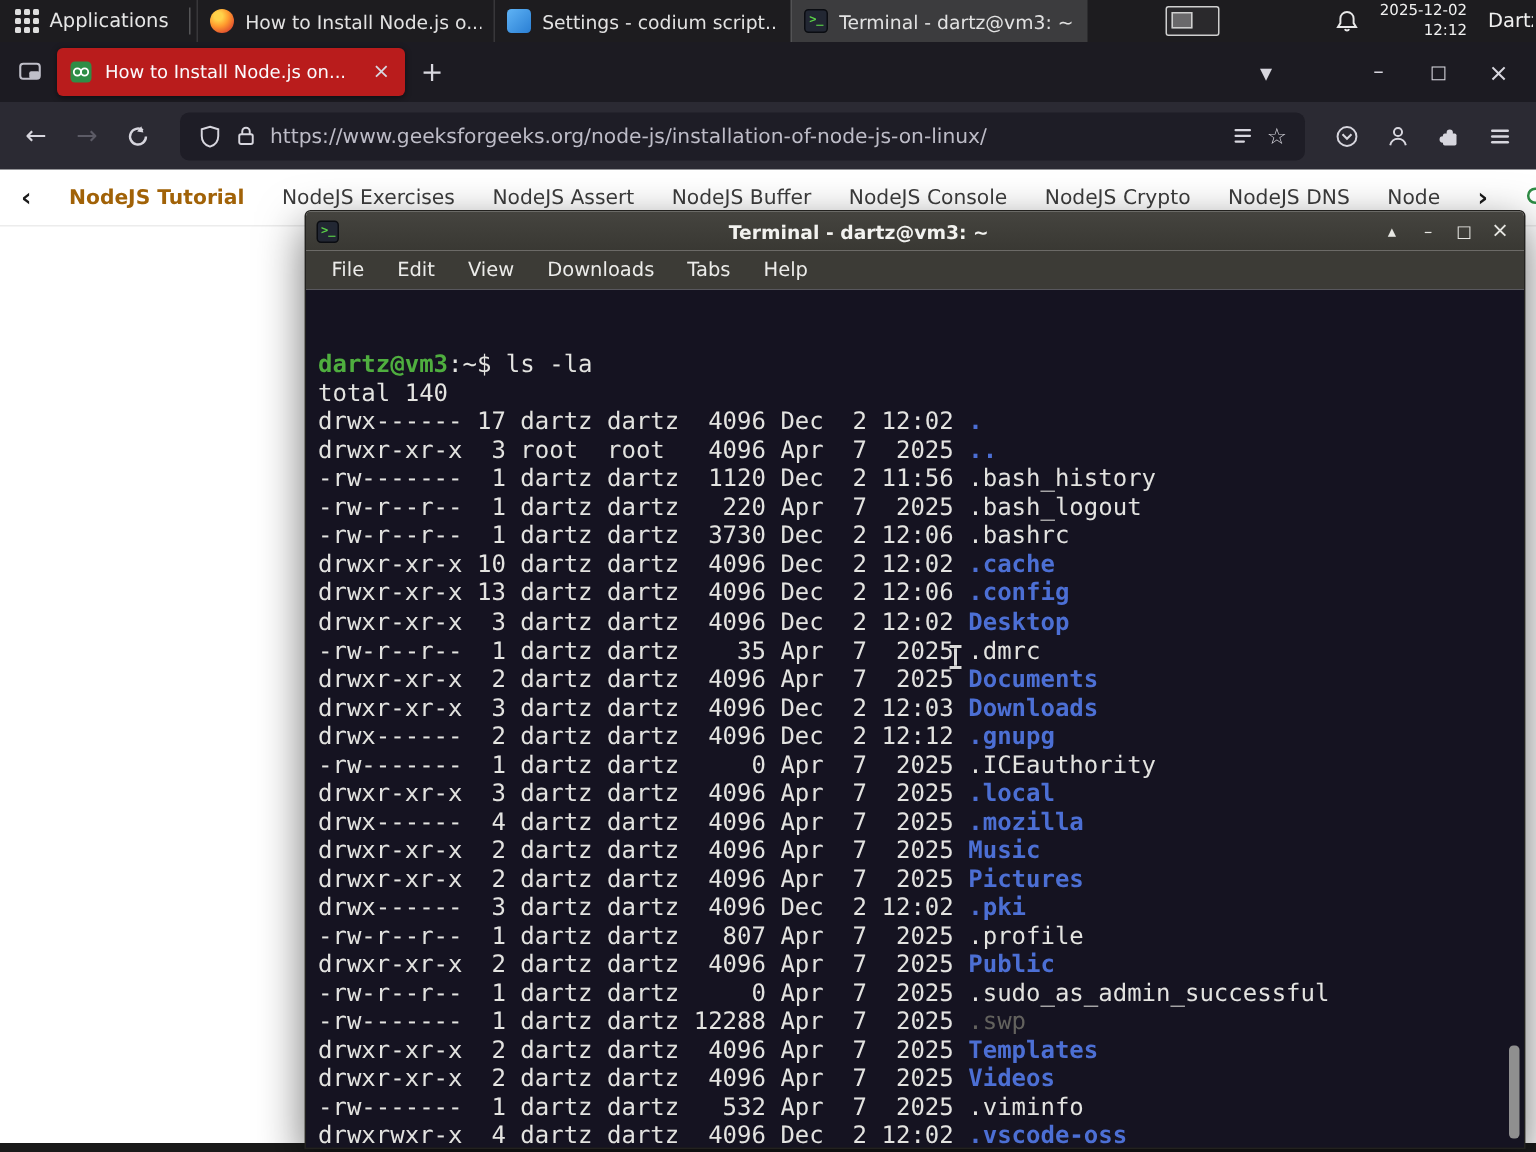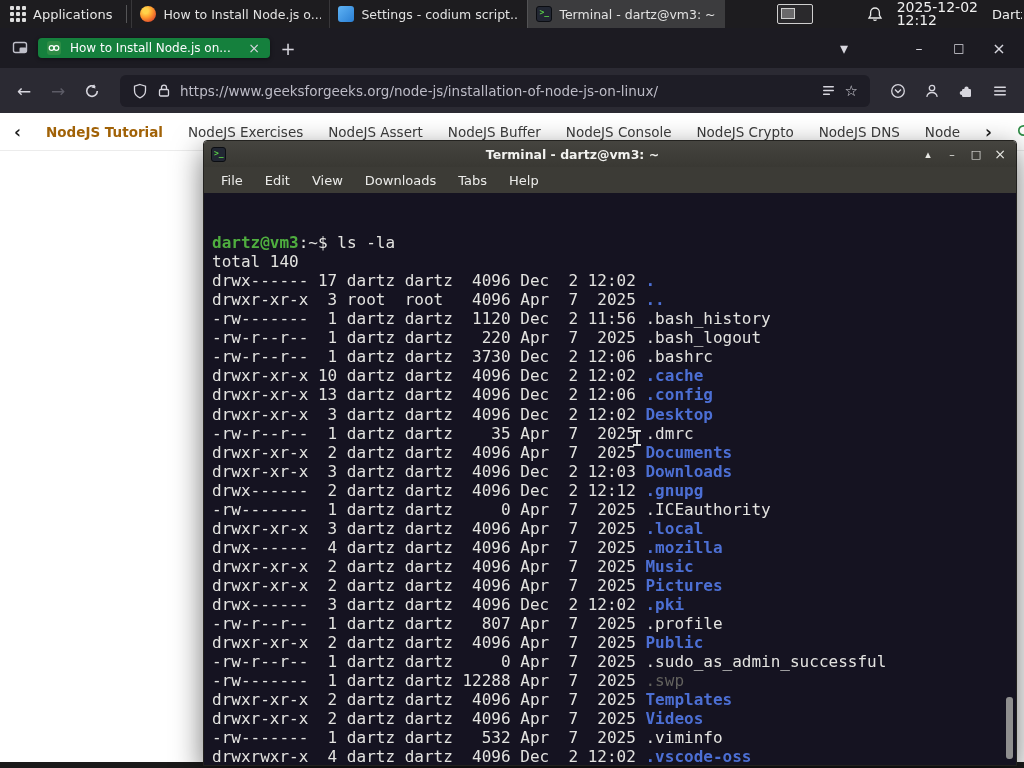--- a/index.html
+++ b/index.html
@@ -25,29 +25,29 @@
   .tb-icon.codium { background:linear-gradient(135deg,#5fb3f5,#2a7fd4); border-radius:3px; }
   .tb-icon.terminal, .term-app-icon { background:#222733; border:1px solid #0b0d12; border-radius:3px; }
   .tb-icon.terminal::after, .term-app-icon::after {
       content:">_"; position:absolute; left:2px; top:1px; color:#5ad048;
       font:bold 8px "DejaVu Sans Mono",monospace; }
   .pager { width:36px; height:20px; border:1px solid #cfcfcf; border-radius:2px;
            margin-left:52px; position:relative; background:rgba(255,255,255,.06); }
   .pager-win { position:absolute; left:3px; top:3px; width:14px; height:11px;
                border:1px solid #cfcfcf; background:rgba(255,255,255,.3); }
   .panel-right { margin-left:auto; display:flex; align-items:center; gap:14px; padding-right:2px; }
-  .clock { text-align:left; font-size:14px; line-height:13px; color:#f0f0f0; }
+  .clock { text-align:right; font-size:10px; line-height:13px; color:#f0f0f0; }
   .panel-user { font-size:13px; color:#f0f0f0; width:30px; overflow:hidden; white-space:nowrap; }
 
   
   #tabbar { position:absolute; top:28px; left:0; width:1024px; height:40px;
             background:#1c1b22; display:flex; align-items:center; padding:0 6px; z-index:40; }
   .icon-btn { width:28px; height:28px; display:flex; align-items:center; justify-content:center;
               border-radius:4px; color:#d7d6de; flex:0 0 auto; }
-  .tab { width:232px; height:20px; background:#15803d; border-radius:4px;
+  .tab { width:232px; height:32px; background:#b91c1c; border-radius:4px;
          display:flex; align-items:center; gap:8px; padding:0 8px; margin:0 4px;
          box-shadow:0 1px 4px rgba(0,0,0,.45); color:#fbfbfe; font-size:12px; }
   .tab-title { flex:1; white-space:nowrap; overflow:hidden; }
   .tab-close { font-size:14px; color:#d7d6de; padding:0 2px; }
   .glyph { font-family:"DejaVu Sans",sans-serif; }
   .win-controls { display:flex; align-items:center; gap:10px; margin-left:46px; padding-right:4px; }
   .win-controls .icon-btn { width:30px; font-size:14px; }
 
   
   #toolbar { position:absolute; top:68px; left:0; width:1024px; height:45px;

